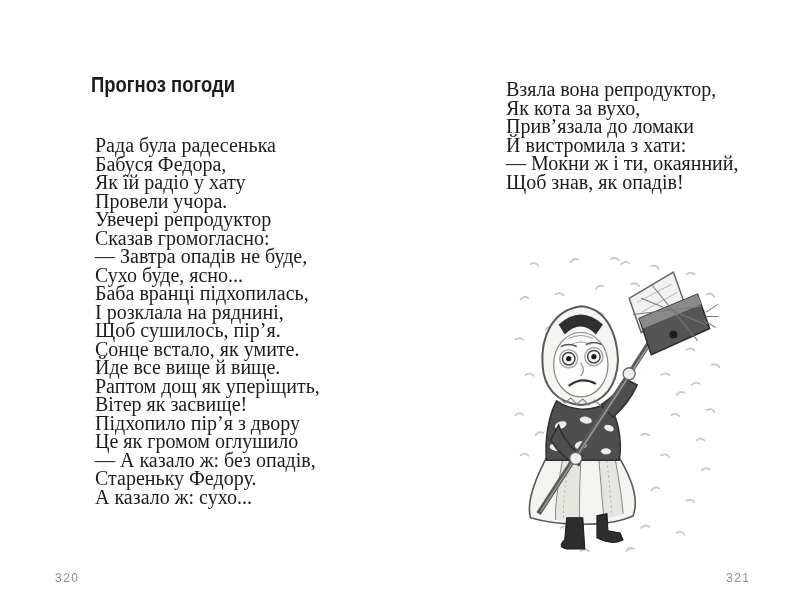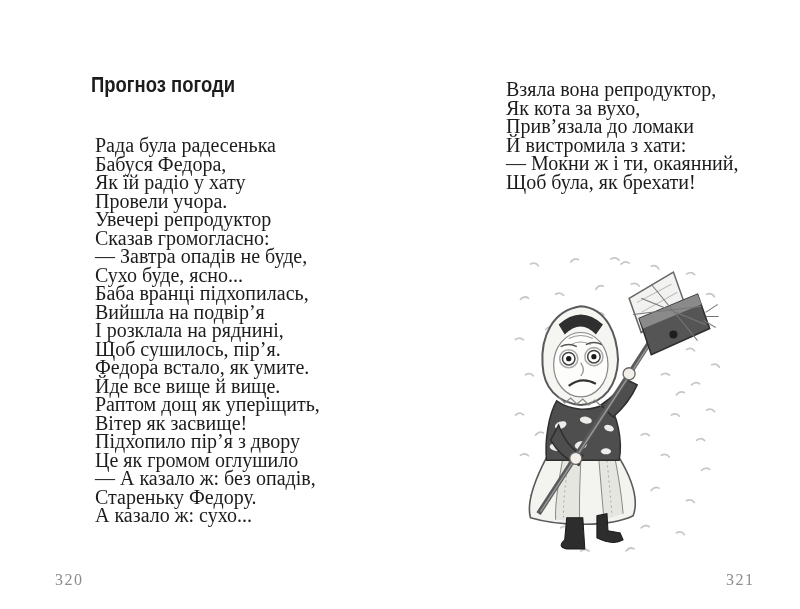--- a/index.html
+++ b/index.html
@@ -37,22 +37,22 @@
     font-size: 20px;
     line-height: 18.5px;
     white-space: nowrap;
   }
   .poem-left  { left: 95px;  top: 112px; }
   .poem-right { left: 506px; top: 56px; }
   .poem-line { height: 18.5px; }
   .page-number {
     position: absolute;
     top: 547px;
-    font-family: Liberation Serif, serif;
-    font-size: 16px;
+    font-family: Liberation Sans, sans-serif;
+    font-size: 12px;
     letter-spacing: 1.5px;
     color: var(--page-number);
   }
   .page-number-left  { left: 55px; }
   .page-number-right { left: 726px; }
   .illustration {
     position: absolute;
     left: 500px;
     top: 230px;
     width: 222px;
@@ -70,43 +70,42 @@
   <div class="poem poem-left">
       <div class="poem-line">Рада була радесенька</div>
       <div class="poem-line">Бабуся Федора,</div>
       <div class="poem-line">Як їй радіо у хату</div>
       <div class="poem-line">Провели учора.</div>
       <div class="poem-line">Увечері репродуктор</div>
       <div class="poem-line">Сказав громогласно:</div>
       <div class="poem-line">— Завтра опадів не буде,</div>
       <div class="poem-line">Сухо буде, ясно...</div>
       <div class="poem-line">Баба вранці підхопилась,</div>
-      <div class="poem-line">Вийшла на подвір’я</div>
       <div class="poem-line">І розклала на ряднині,</div>
       <div class="poem-line">Щоб сушилось, пір’я.</div>
-      <div class="poem-line">Федора встало, як умите.</div>
+      <div class="poem-line">Сонце встало, як умите.</div>
       <div class="poem-line">Йде все вище й вище.</div>
       <div class="poem-line">Раптом дощ як уперіщить,</div>
       <div class="poem-line">Вітер як засвище!</div>
       <div class="poem-line">Підхопило пір’я з двору</div>
       <div class="poem-line">Це як громом оглушило</div>
       <div class="poem-line">— А казало ж: без опадів,</div>
       <div class="poem-line">Стареньку Федору.</div>
       <div class="poem-line">А казало ж: сухо...</div>
     </div>
 
   <div class="page-number page-number-left">320</div>
 
   <div class="poem poem-right">
       <div class="poem-line">Взяла вона репродуктор,</div>
       <div class="poem-line">Як кота за вухо,</div>
       <div class="poem-line">Прив’язала до ломаки</div>
       <div class="poem-line">Й вистромила з хати:</div>
       <div class="poem-line">— Мокни ж і ти, окаянний,</div>
-      <div class="poem-line">Щоб була, як брехати!</div>
+      <div class="poem-line">Щоб знав, як опадів!</div>
     </div>
 
   <svg class="illustration" viewBox="0 0 220 300" xmlns="http://www.w3.org/2000/svg">
     <defs>
       <path id="drop" d="M0 0 Q4 -4 8 -1"></path>
     </defs>
 
     <g class="rain">
       <use href="#drop" transform="translate(30 10) rotate(20)"></use>
       <use href="#drop" transform="translate(70 8) rotate(-10)"></use>

